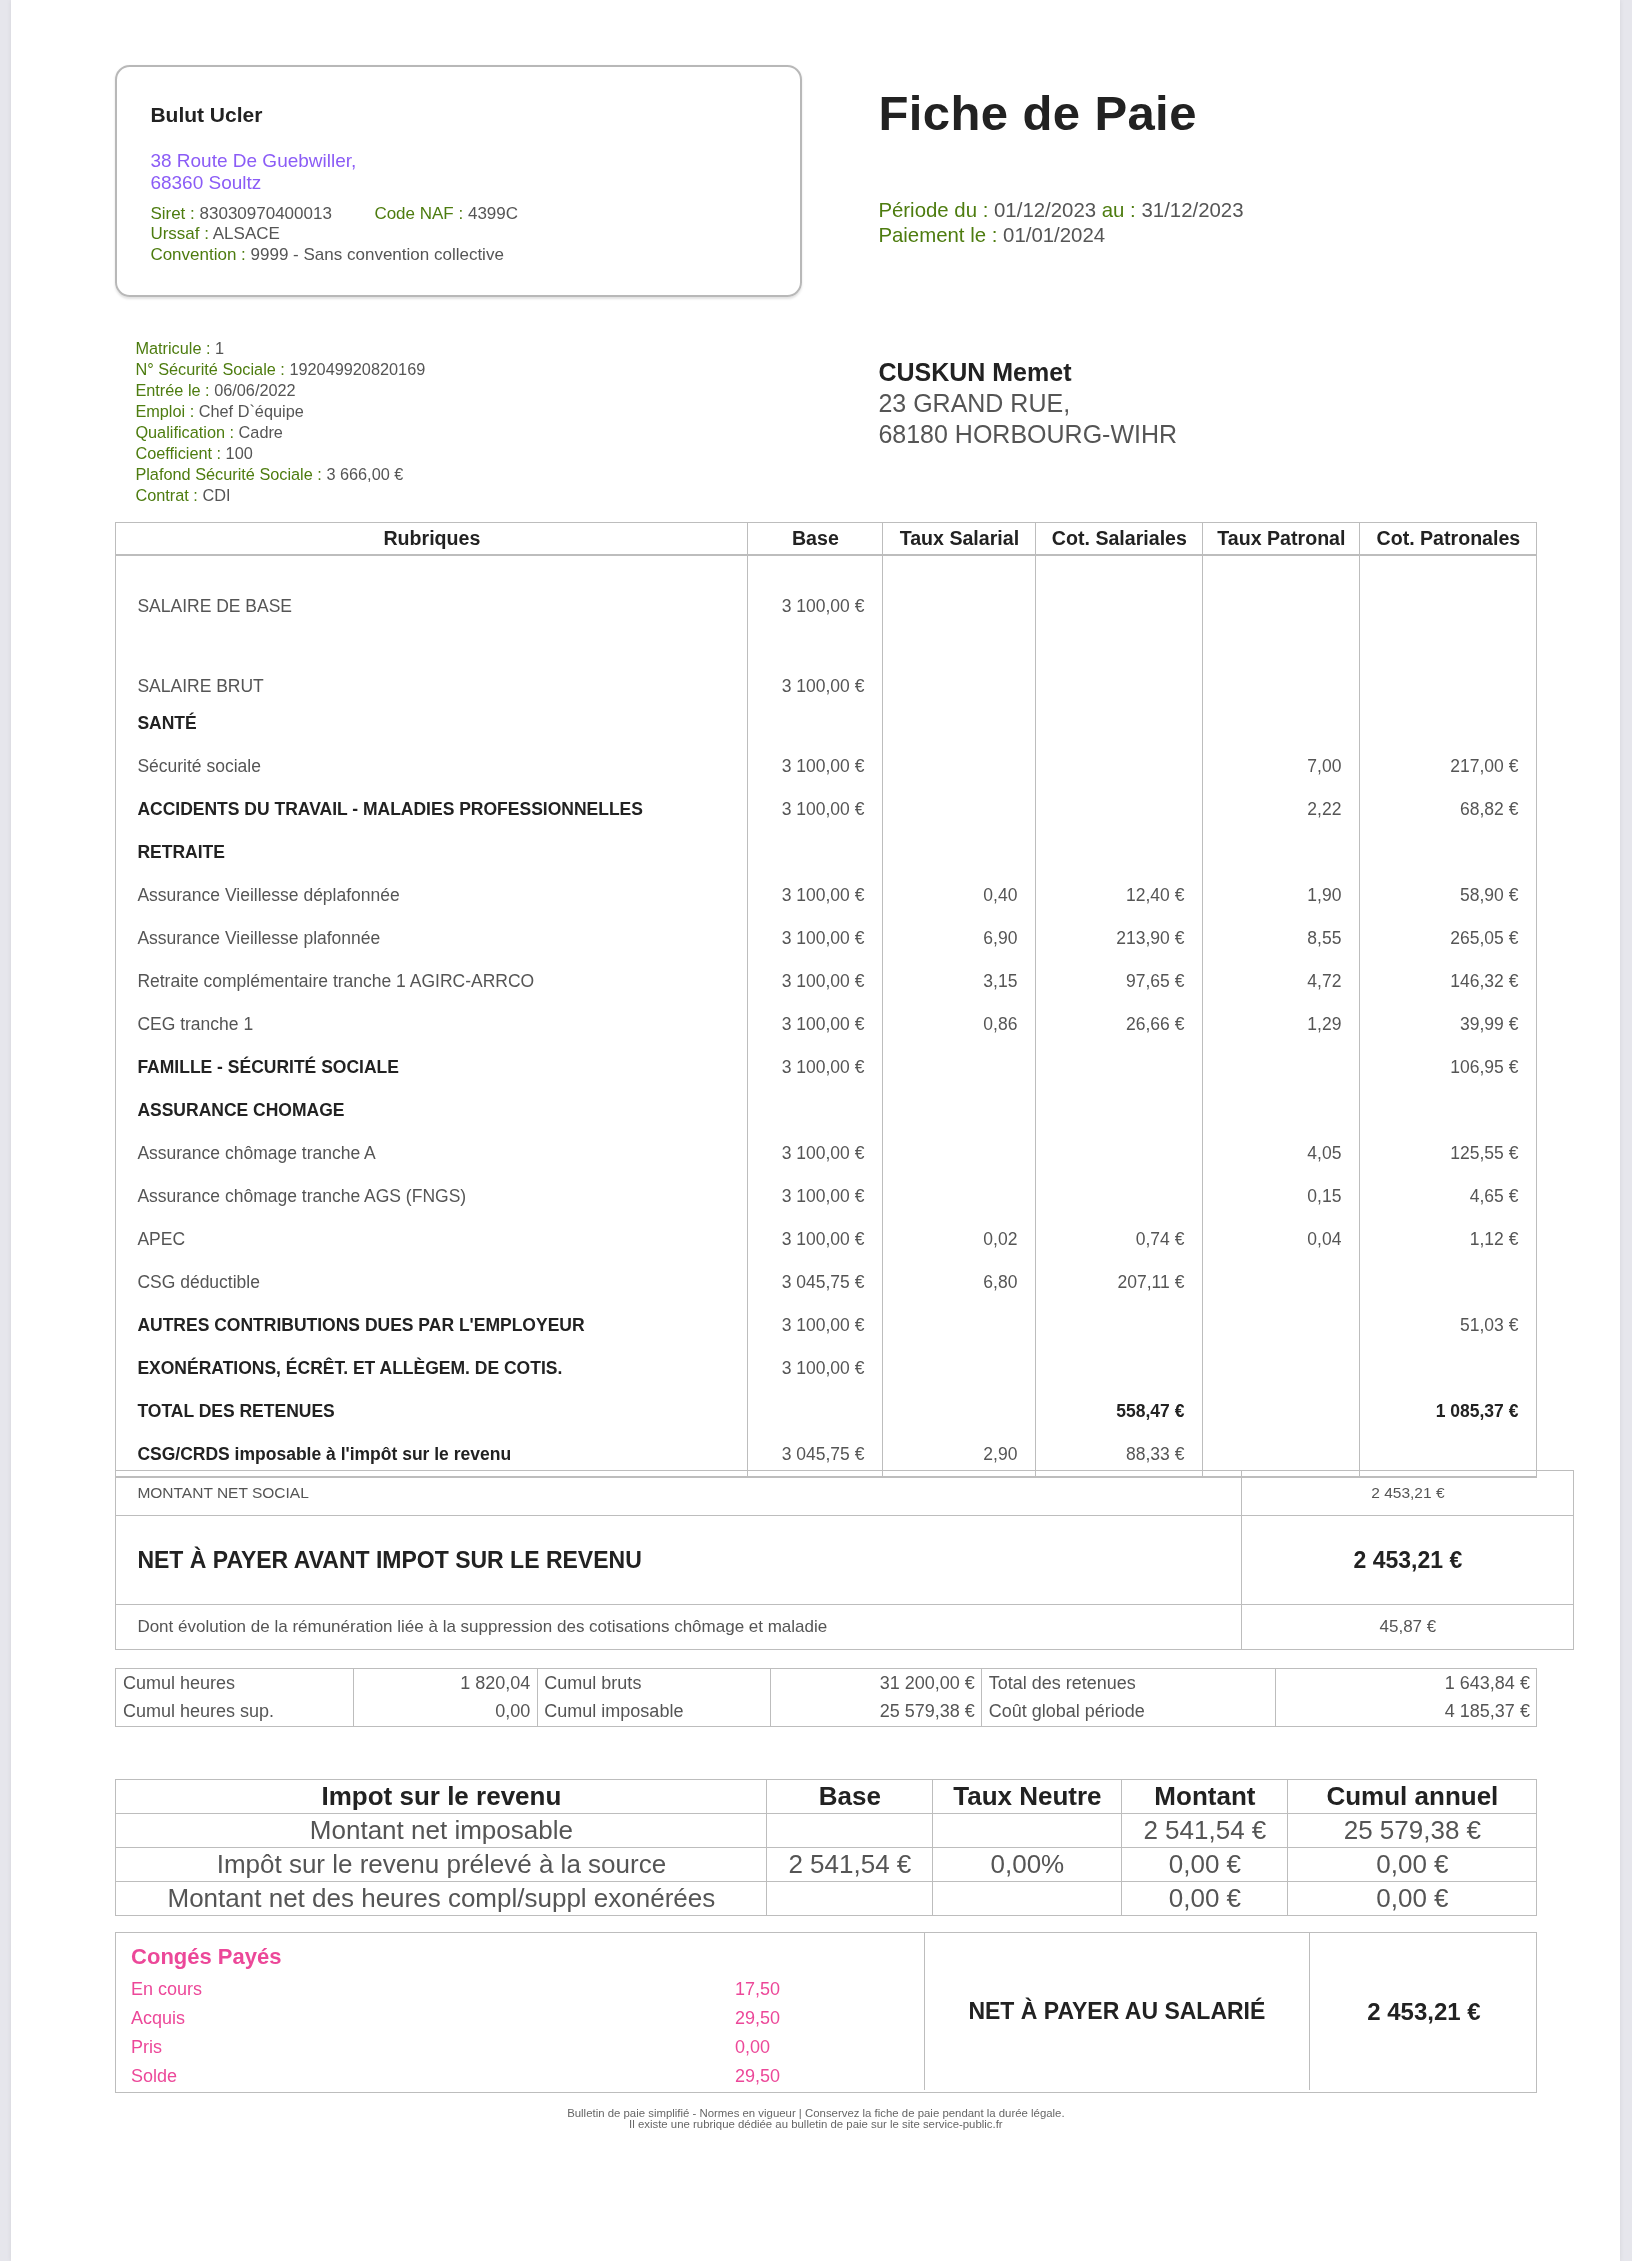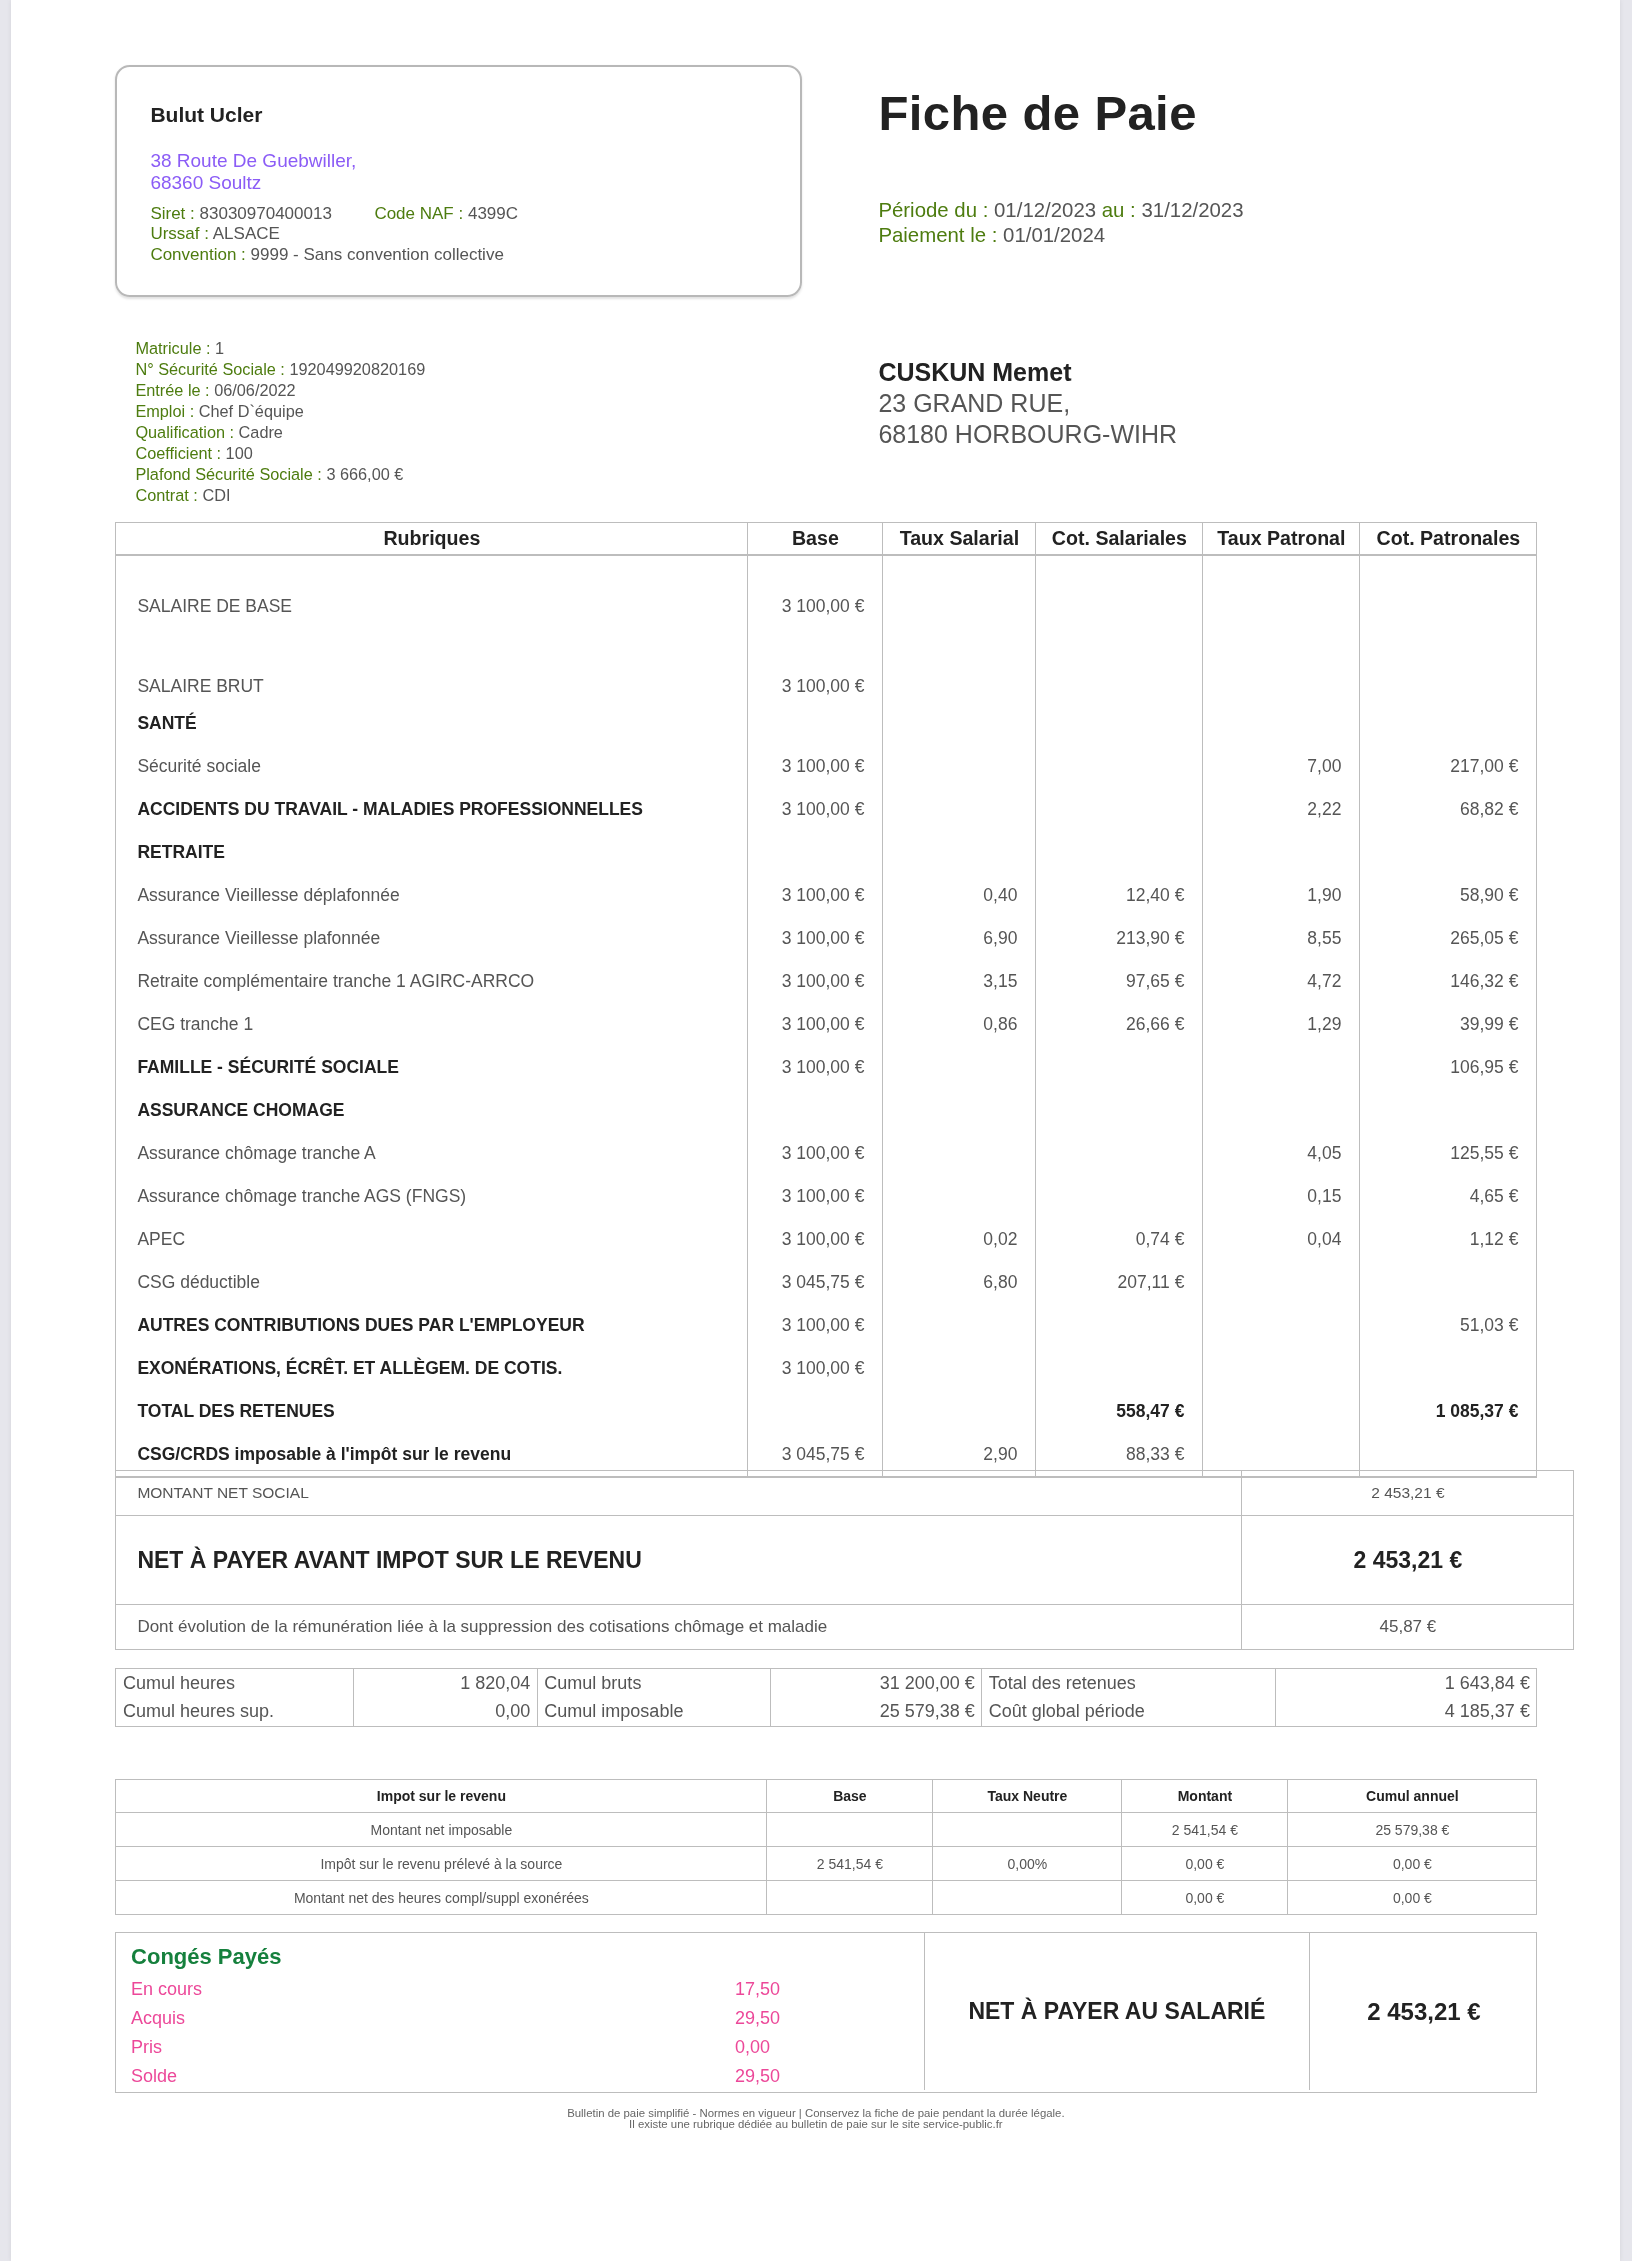--- a/index.html
+++ b/index.html
@@ -44,27 +44,27 @@
   .summary td.r { text-align:center; width:329px; }
   .summary tr.s1 td { height:42px; font-size:15.5px; }
   .summary tr.s2 td { height:86px; font-size:23px; font-weight:bold; color:#222; }
   .summary tr.s3 td { height:42px; font-size:17px; }
 
   .cumul { left:104px; top:1668px; width:1422px; font-size:18px; }
   .cumul td { border-left:1.6px solid #bdbdbd; border-right:1.6px solid #bdbdbd; padding:0 6.5px; height:28.6px; color:#555; white-space:nowrap; }
   .cumul { border:1.6px solid #bdbdbd; }
   .cumul td.n { text-align:right; }
 
-  .impot { left:104px; top:1779px; width:1422px; font-size:14px; }
+  .impot { left:104px; top:1779px; width:1422px; font-size:26px; }
   .impot td, .impot th { border:1.6px solid #bdbdbd; text-align:center; height:31px; color:#555; white-space:nowrap; }
   .impot th { color:#222; font-weight:bold; height:30px; }
 
   .conges { left:104px; top:1932px; width:1422px; height:161px; border:1.6px solid #bdbdbd; box-sizing:border-box; }
   .conges .left { left:0; top:0; width:808px; height:157px; border-right:1.6px solid #bdbdbd; }
-  .conges .ctitle { left:14.7px; top:11.4px; font-size:22px; font-weight:bold; color:#15803d; }
+  .conges .ctitle { left:14.7px; top:11.4px; font-size:22px; font-weight:bold; color:#ec4899; }
   .conges .rows { left:14.7px; top:42px; width:653px; font-size:18px; line-height:29px; color:#ec4899; }
   .conges .rows .row { display:flex; justify-content:space-between; }
   .conges .rows .row span:last-child { width:49px; text-align:left; }
   .conges .mid { left:808px; top:0; width:385px; height:157px; display:flex; align-items:center; justify-content:center;
                   font-size:23px; font-weight:bold; color:#222; border-right:1.6px solid #bdbdbd; }
   .conges .right { left:1195px; top:0; width:225px; height:157px; display:flex; align-items:center; justify-content:center;
                    font-size:24px; font-weight:bold; color:#222; }
 
   .footer { left:0; top:2108px; width:1609px; text-align:center; font-size:11.4px; line-height:10.6px; color:#666; }
 </style>

